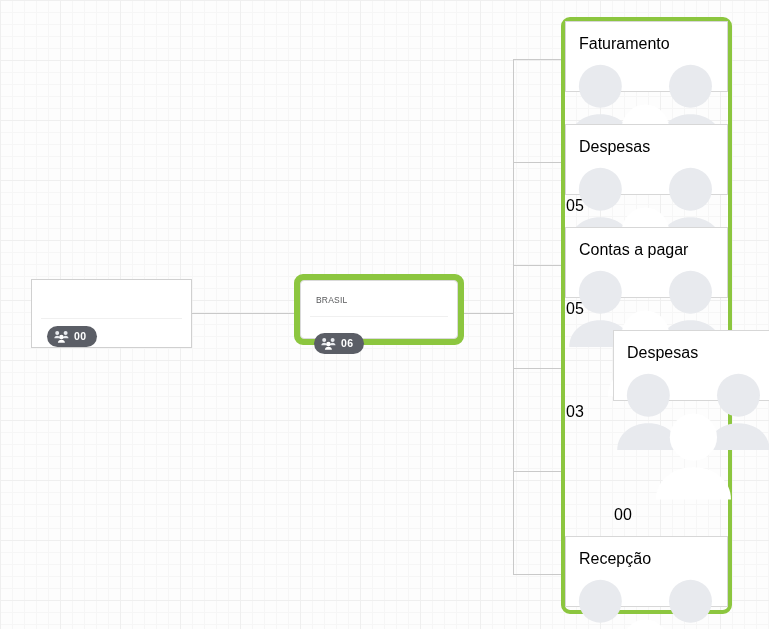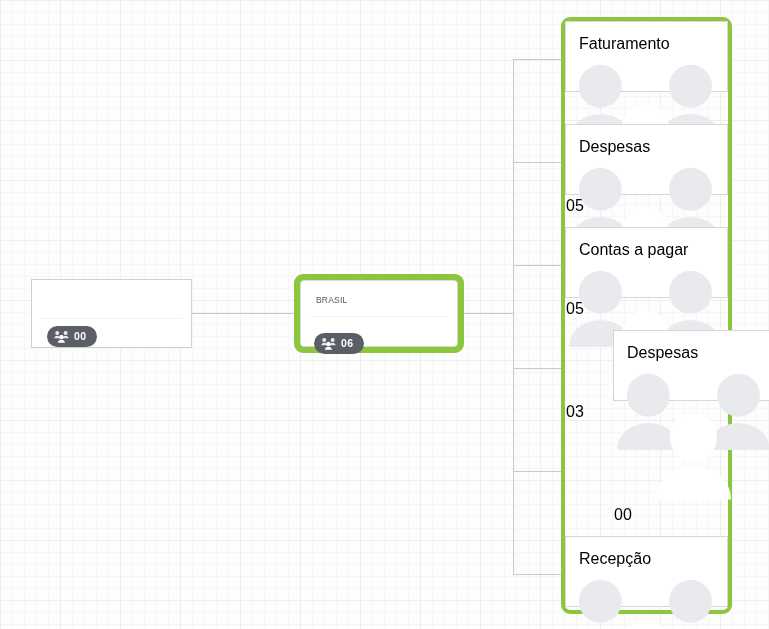--- a/index.html
+++ b/index.html
@@ -99,21 +99,21 @@
   }
   #node-root .node-divider { top: 38px; }
   #node-root .badge { left: 15px; top: 46px; }
 
   
   #node-brasil-wrap {
     position: absolute;
     left: 294px;
     top: 274px;
     width: 170px;
-    height: 79px;
+    height: 71px;
     box-sizing: border-box;
     border: 4px solid #8CC63F;
     border-radius: 9px;
     background: #8CC63F;
     padding: 2px;
     z-index: 5;
   }
   #node-brasil {
     position: relative;
     left: 0; top: 0;

